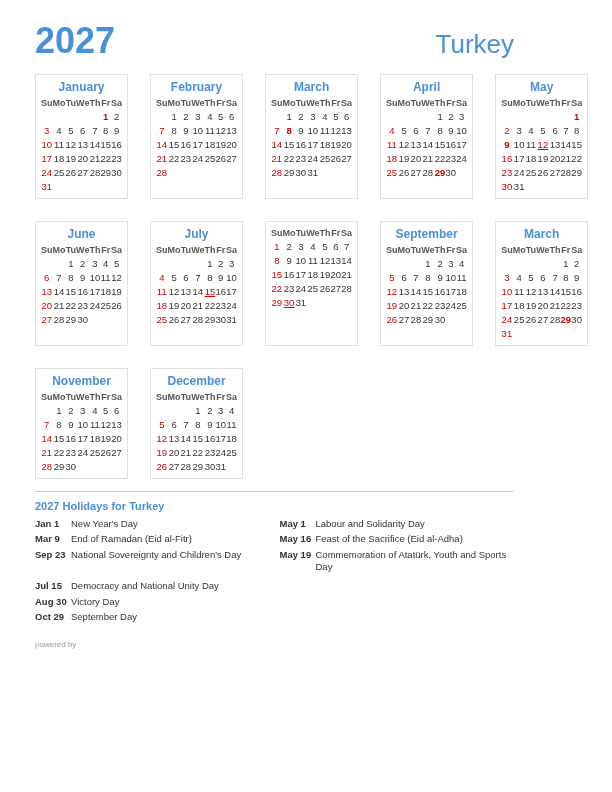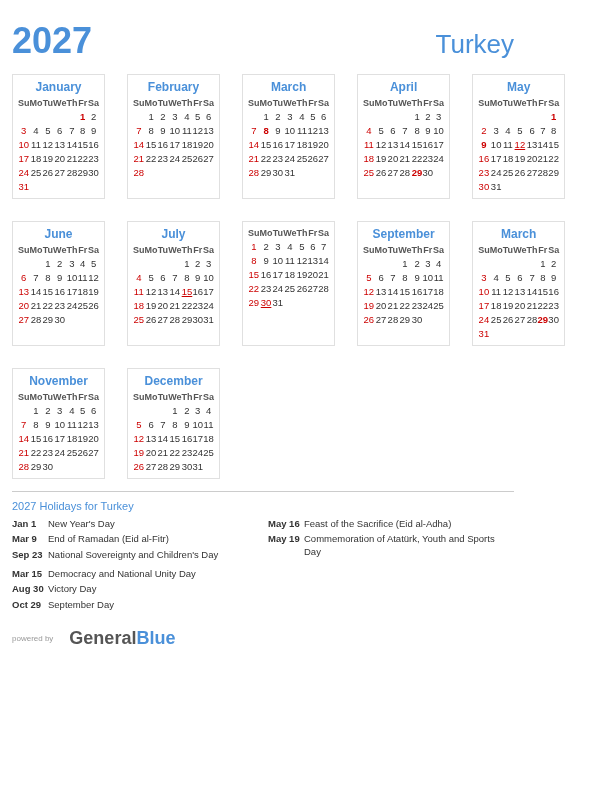--- a/index.html
+++ b/index.html
@@ -7,21 +7,21 @@
       width: 612px;
       min-height: 792px;
       background: #fff;
       font-family: Arial, sans-serif;
       font-size: 11px;
       color: #333;
     }
     .page {
       width: 534px;
       min-height: 792px;
-      padding: 20px 20px 15px 12px;
+      padding: 20px 20px 15px 35px;
       border-radius: 13px;
     }
     .header {
       display: flex;
       justify-content: space-between;
       align-items: baseline;
       margin-bottom: 12px;
     }
     .year-title {
       font-size: 36px;
@@ -77,21 +77,21 @@
       color: #c00;
       font-weight: bold;
     }
     .holidays-section {
       margin-top: 12px;
       border-top: 1px solid #ccc;
       padding-top: 8px;
     }
     .holidays-title {
       font-size: 11px;
-      font-weight: normal;
+      font-weight: bold;
       color: #4a90d9;
       margin-bottom: 6px;
     }
     .holidays-columns {
       display: grid;
       grid-template-columns: 1fr 1fr;
       gap: 4px 10px;
     }
     .holiday-entry {
       display: flex;
@@ -938,44 +938,45 @@
             <span class="holiday-date">Mar 9</span>
             <span class="holiday-name">End of Ramadan (Eid al-Fitr)</span>
           </div>
           <div class="holiday-entry">
             <span class="holiday-date">Sep 23</span>
             <span class="holiday-name">National Sovereignty and Children's Day</span>
           </div>
         </div>
         <div>
           <div class="holiday-entry">
+            <span class="holiday-date">May 1</span>
+            <span class="holiday-name">Labour and Solidarity Day</span>
+          </div>
+          <div class="holiday-entry">
             <span class="holiday-date">May 16</span>
             <span class="holiday-name">Feast of the Sacrifice (Eid al-Adha)</span>
           </div>
           <div class="holiday-entry">
             <span class="holiday-date">May 19</span>
             <span class="holiday-name">Commemoration of Atatürk, Youth and Sports Day</span>
           </div>
         </div>
         <div>
           <div class="holiday-entry">
-            <span class="holiday-date">Mar 15</span>
+            <span class="holiday-date">Jul 15</span>
             <span class="holiday-name">Democracy and National Unity Day</span>
           </div>
           <div class="holiday-entry">
             <span class="holiday-date">Aug 30</span>
             <span class="holiday-name">Victory Day</span>
           </div>
           <div class="holiday-entry">
             <span class="holiday-date">Oct 29</span>
             <span class="holiday-name">September Day</span>
           </div>
         </div>
       </div>
   </div>
 
   <div class="footer">
     <span class="powered-by">powered by</span>
-    <span class="brand-name">
-      <span class="brand-general">General</span><span class="brand-blue">Blue</span>
-    </span>
   </div>
 </div>
 
 </body></html>

